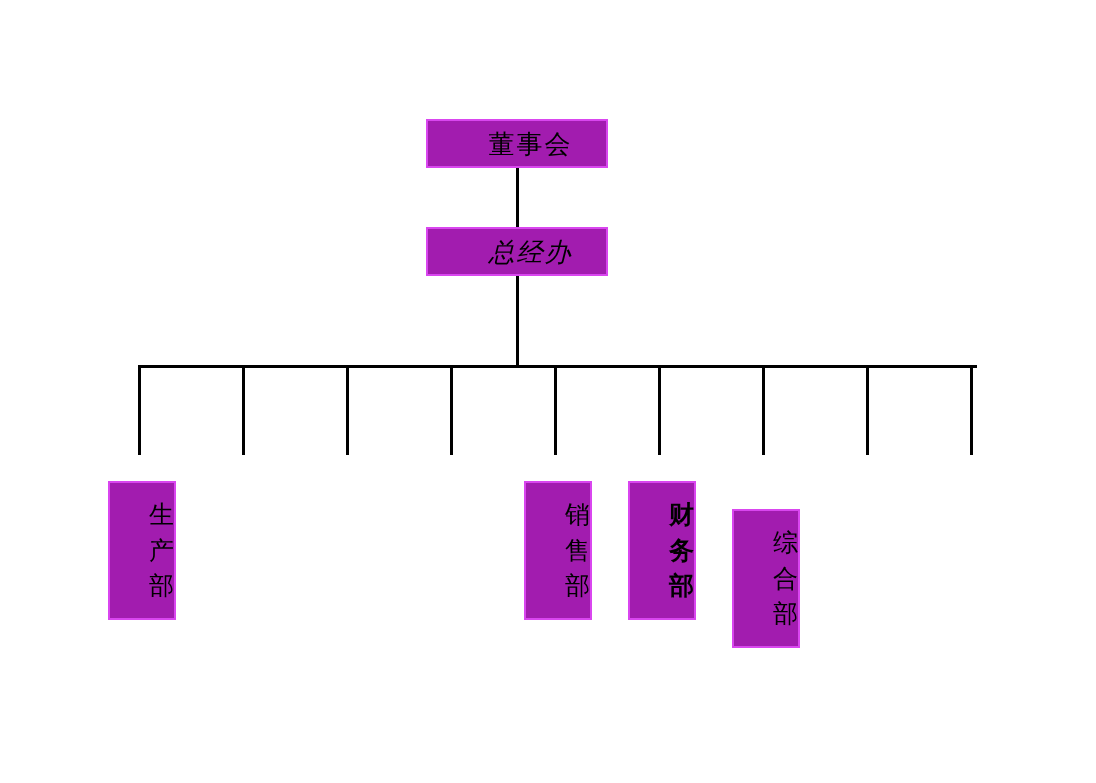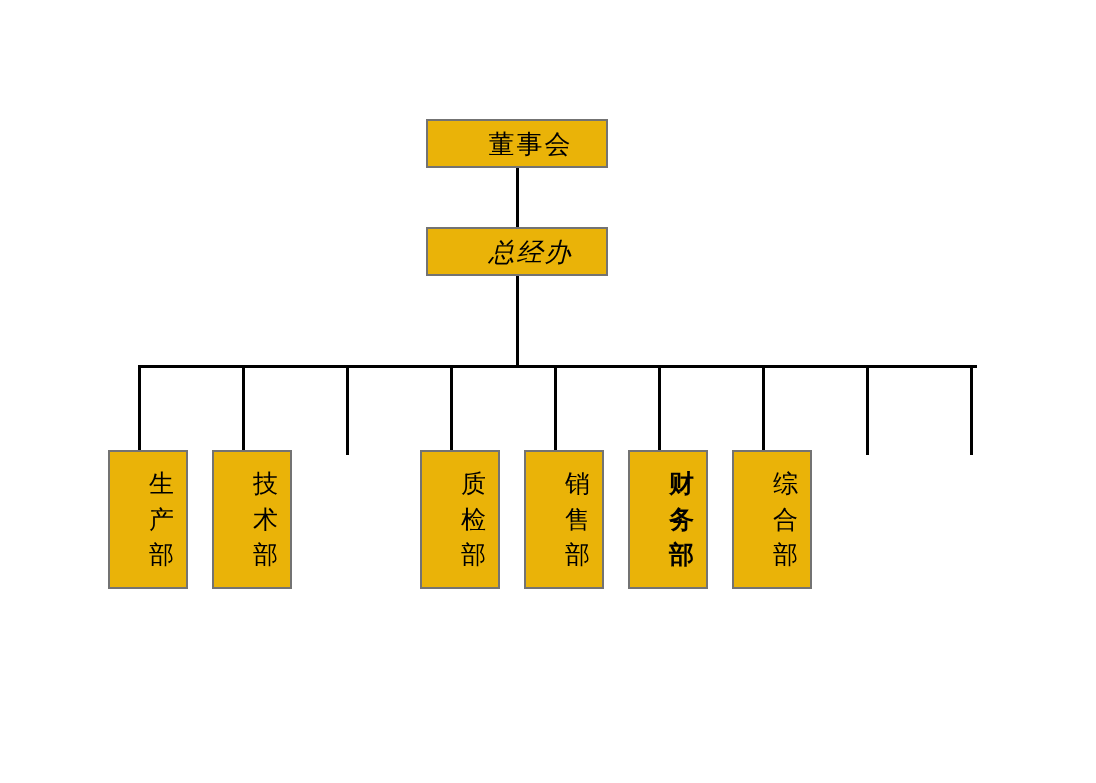--- a/index.html
+++ b/index.html
@@ -17,22 +17,22 @@
     width: 1096px;
     height: 783px;
     background: #ffffff;
     overflow: hidden;
   }
 
   
   .node-box {
     position: absolute;
     box-sizing: border-box;
-    border: 2px solid #737373;
-    background: #eab308;
+    border: 2px solid #d946ef;
+    background: #a21caf;
     display: flex;
     align-items: center;
     justify-content: center;
     z-index: 3;
     padding-left: 27px;
   }
 
   .node-box.top-node {
     width: 182px;
     height: 49px;
@@ -42,23 +42,24 @@
     font-size: 26px;
     line-height: 1;
     letter-spacing: 2px;
     white-space: nowrap;
   }
 
   #node-board      { top: 119px; }
   #node-gm-office  { top: 227px; font-style: italic; }
 
   .node-box.dept-node {
-    width: 80px;
+    width: 68px;
     height: 139px;
-    top: 450px;
+    top: 481px;
+    justify-content: flex-end;
   }
   .node-box.dept-node .node-label {
     font-size: 25px;
     line-height: 1.42;
     width: 1em;
     text-align: center;
     word-break: break-all;
     white-space: normal;
   }
 
@@ -99,36 +100,30 @@
   <div class="conn v" style="left:554px; top:365px; height:90px;"></div>
   <div class="conn v" style="left:658px; top:365px; height:90px;"></div>
   <div class="conn v" style="left:762px; top:365px; height:90px;"></div>
   <div class="conn v" style="left:866px; top:365px; height:90px;"></div>
   <div class="conn v" style="left:970px; top:365px; height:90px;"></div>
 
   <div class="node-box dept-node" style="left:108px;">
     <span class="node-label">生产部</span>
   </div>
 
-  <div class="node-box dept-node" style="left:212px;">
-    <span class="node-label">技术部</span>
-  </div>
 
 
-  <div class="node-box dept-node" style="left:420px;">
-    <span class="node-label">质检部</span>
-  </div>
 
   <div class="node-box dept-node" style="left:524px;">
     <span class="node-label">销售部</span>
   </div>
 
   <div class="node-box dept-node" style="left:628px;font-weight:bold;">
     <span class="node-label">财务部</span>
   </div>
 
-  <div class="node-box dept-node" style="left:732px;">
+  <div class="node-box dept-node" style="left:732px;margin-top:28px;">
     <span class="node-label">综合部</span>
   </div>
 
 
 
 </div>
 
 </body></html>

